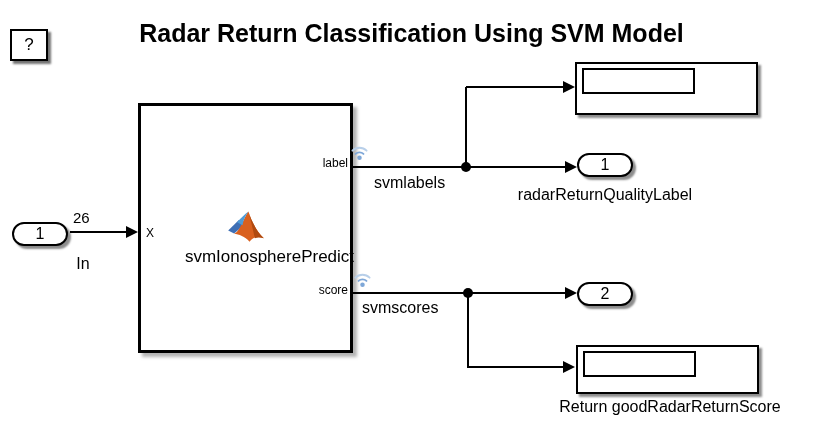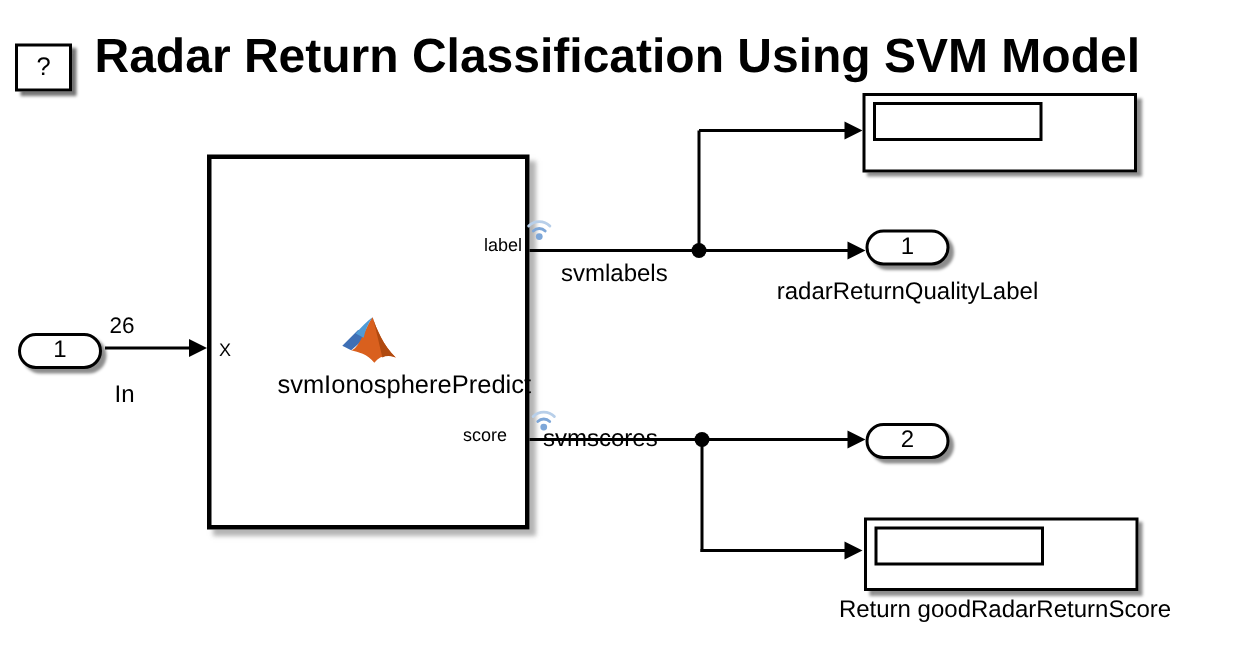--- a/index.html
+++ b/index.html
@@ -2,21 +2,21 @@
 <html><head>
 <meta charset="utf-8">
 <style>
   html,body{margin:0;padding:0;background:#fff;}
   .canvas{
     position:relative;width:823px;height:436px;background:#fff;overflow:hidden;
     font-family:"Liberation Sans", sans-serif;color:#000;
   }
   .abs{position:absolute;}
   
-  .model-title{left:0;right:0;top:19px;text-align:center;font-size:32px;font-weight:bold;}
+  .model-title{left:0;right:0;top:19px;text-align:center;font-size:25px;font-weight:bold;}
   
   .help-block{left:10px;top:29px;width:34px;height:28px;background:#fff;border:2px solid #000;
     box-shadow:3px 3px 2px rgba(0,0,0,0.55);display:flex;align-items:center;justify-content:center;
     font-size:17px;}
   
   .main-block{left:138px;top:103px;width:209px;height:244px;background:#fff;border:3px solid #000;
     box-shadow:4px 4px 3px rgba(120,120,120,0.55);}
   .port-text{position:absolute;font-size:12px;line-height:1;}
   .block-name{position:absolute;left:0;width:100%;top:141px;text-align:center;font-size:17px;margin-left:24px;}
   
@@ -52,21 +52,21 @@
   <div class="abs caption" style="left:1px;top:255px;width:80px;padding-left:42px;">In</div>
 
   <div class="abs small-num" style="left:73px;top:210px;">26</div>
 
   <div class="abs wire-h" style="left:70px;top:231px;width:58px;"></div>
   <div class="abs arrow-r" style="left:126px;top:226px;"></div>
 
   <div class="abs main-block">
     <span class="port-text" style="left:5px;top:121px;">X</span>
     <span class="port-text" style="right:2px;top:51px;">label</span>
-    <span class="port-text" style="right:12px;top:178px;">score</span>
+    <span class="port-text" style="right:2px;top:178px;">score</span>
 
     <svg class="abs" style="left:50%;top:102px;transform:translateX(-50%);" width="38" height="38" viewBox="0 0 32 32">
       <path d="M1 19 L10 10 L14.5 14 L6 21.5 Z" fill="#3e6fb5"></path>
       <path d="M6 21.5 C 11 20.5, 14 8, 18 3 C 20 9, 24 19, 31 25.5 C 26 23.5, 22 24.5, 19 28.5 C 15 23.5, 10 22.5, 6 21.5 Z" fill="#d9601e"></path>
       <path d="M18 3 C 20 9, 24 19, 31 25.5 C 28 24.5, 25.5 24.5, 23.5 25.5 C 21.5 17, 19.5 8, 18 3 Z" fill="#b04a10"></path>
       <path d="M8.5 12 C 11.5 9, 15 5, 18 3 C 15.5 6.5, 13.8 10.5, 13 14.5 Z" fill="#4f9bd6"></path>
     </svg>
     <div class="block-name">svmIonospherePredict</div>
   </div>
 
@@ -93,21 +93,21 @@
   </div>
   <div class="abs caption" style="left:455px;top:186px;width:300px;">radarReturnQualityLabel</div>
 
   <svg class="abs" style="left:354px;top:270px;" width="17" height="20" viewBox="0 0 18 20">
     <path d="M1.5 7.5 A 10.6 10.6 0 0 1 16.5 7.5" fill="none" stroke-width="2" stroke-linecap="round" stroke="#b8cfe9"></path>
     <path d="M4.8 11 A 6 6 0 0 1 13.2 11" fill="none" stroke-width="2" stroke-linecap="round" stroke="#7ea7d8"></path>
     <circle cx="9" cy="15" r="2.4" fill="#7ea7d8"></circle>
   </svg>
 
   <div class="abs wire-h" style="left:353px;top:292px;width:213px;"></div>
-  <div class="abs sig-label" style="left:362px;top:285px;">svmscores</div>
+  <div class="abs sig-label" style="left:362px;top:300px;">svmscores</div>
   <div class="abs dot" style="left:463px;top:288px;"></div>
   <div class="abs wire-v" style="left:467px;top:293px;height:75px;"></div>
   <div class="abs wire-h" style="left:467px;top:366px;width:97px;"></div>
   <div class="abs arrow-r" style="left:563px;top:361px;"></div>
   <div class="abs arrow-r" style="left:565px;top:287px;"></div>
 
   <div class="abs oval" style="left:577px;top:282px;">
     <span>2</span>
   </div>
 

